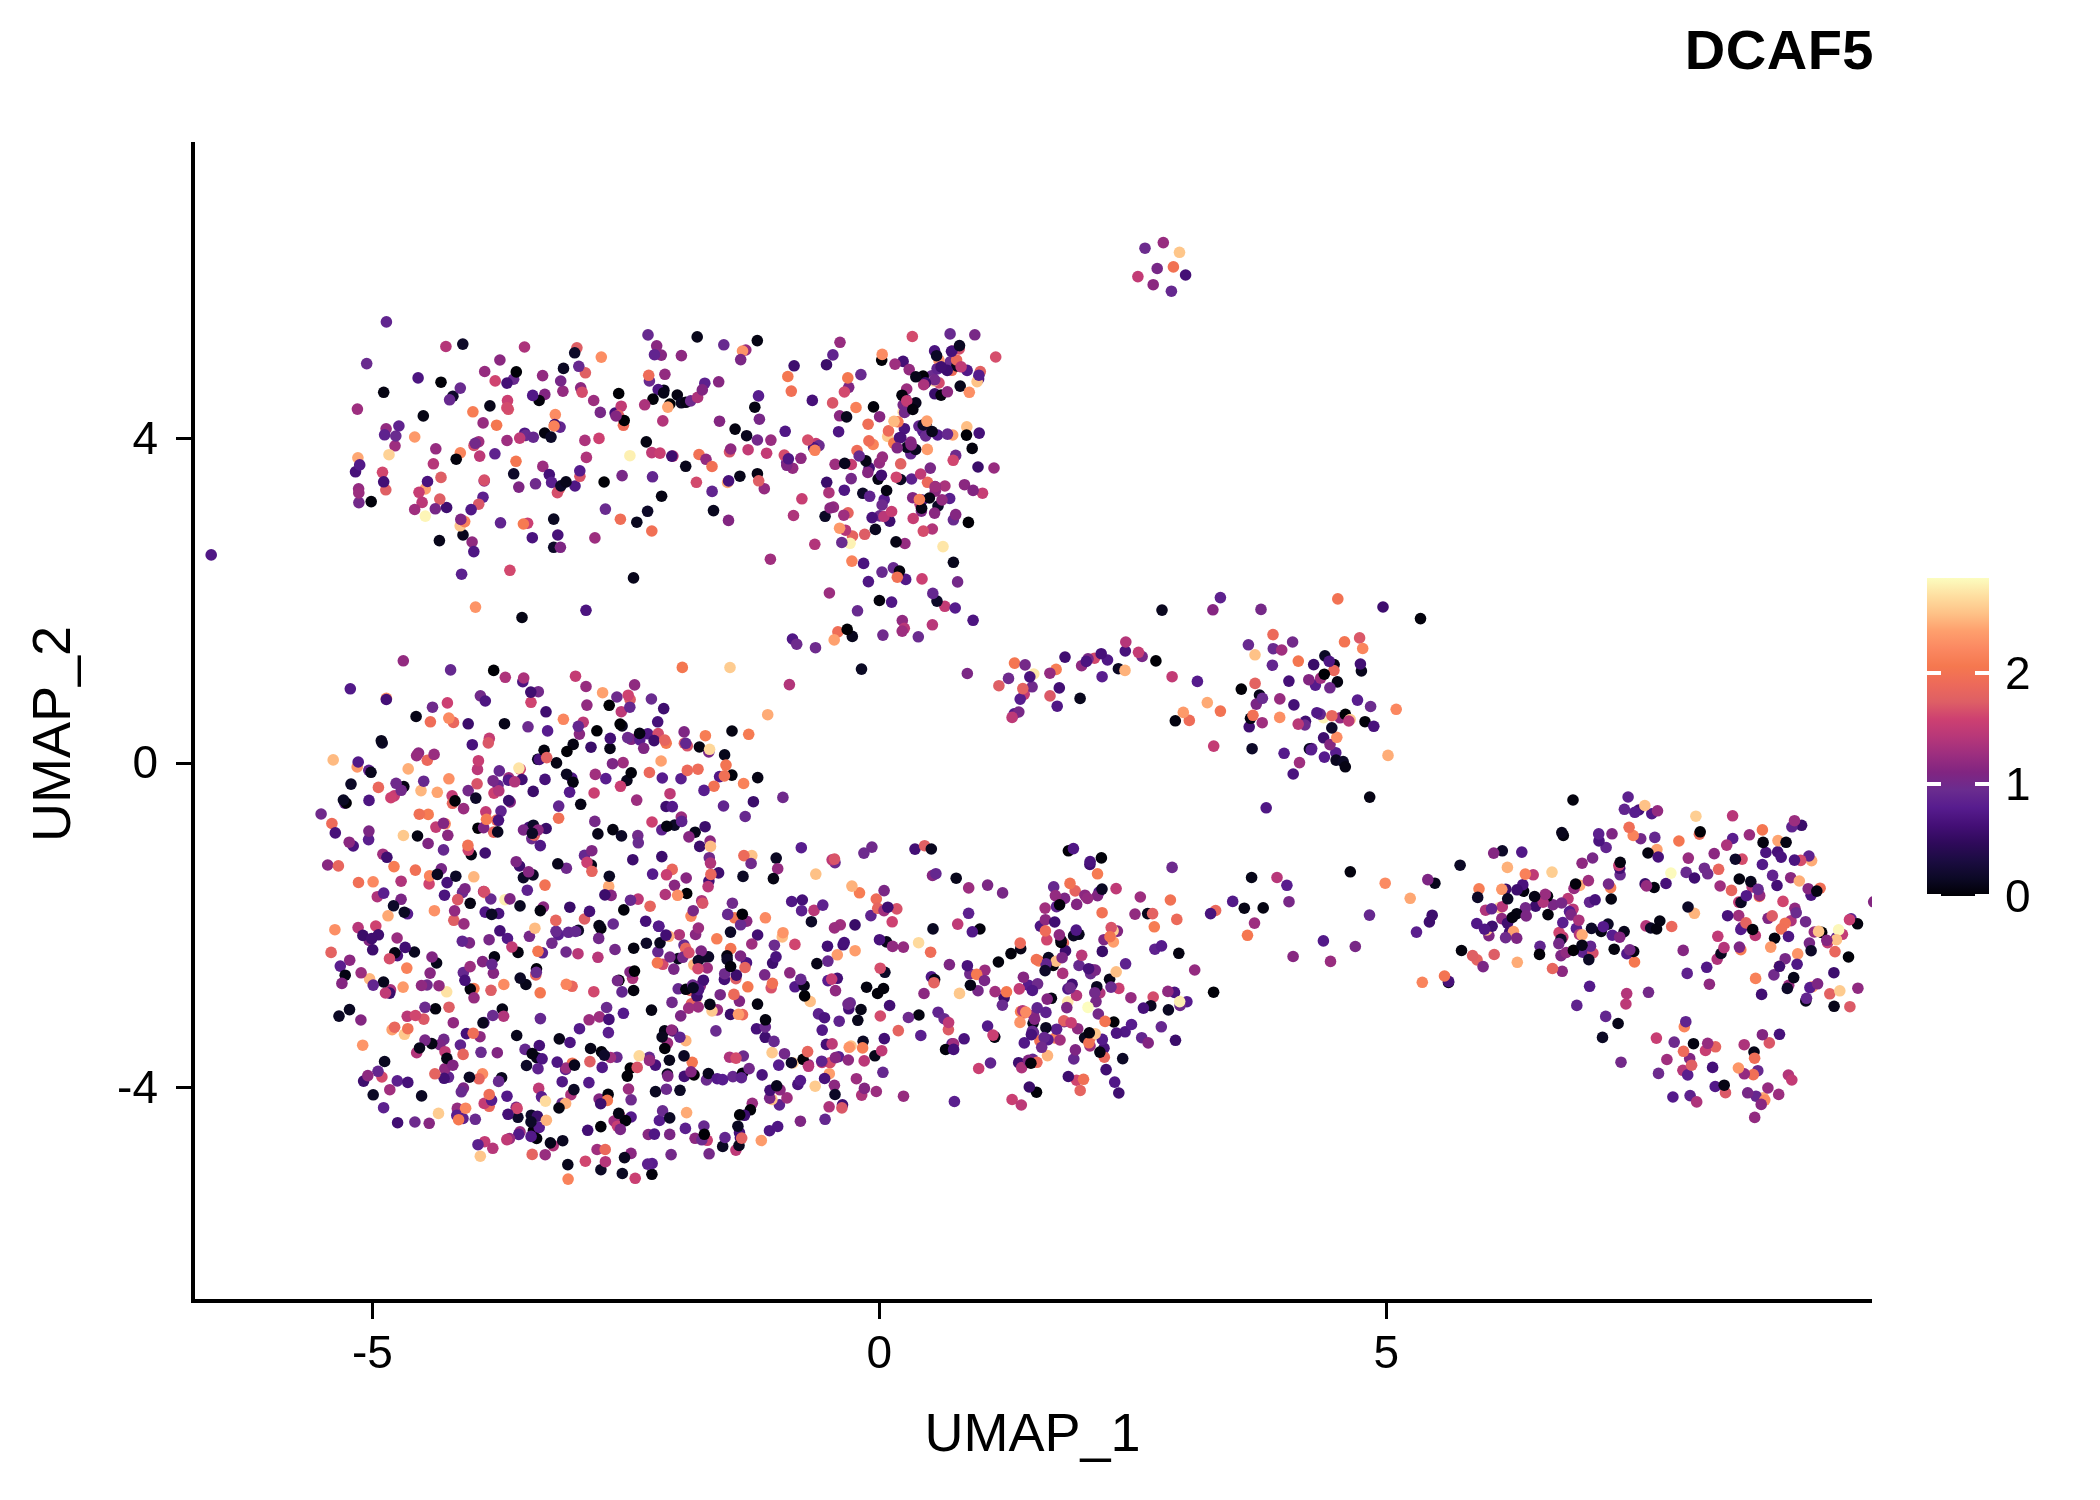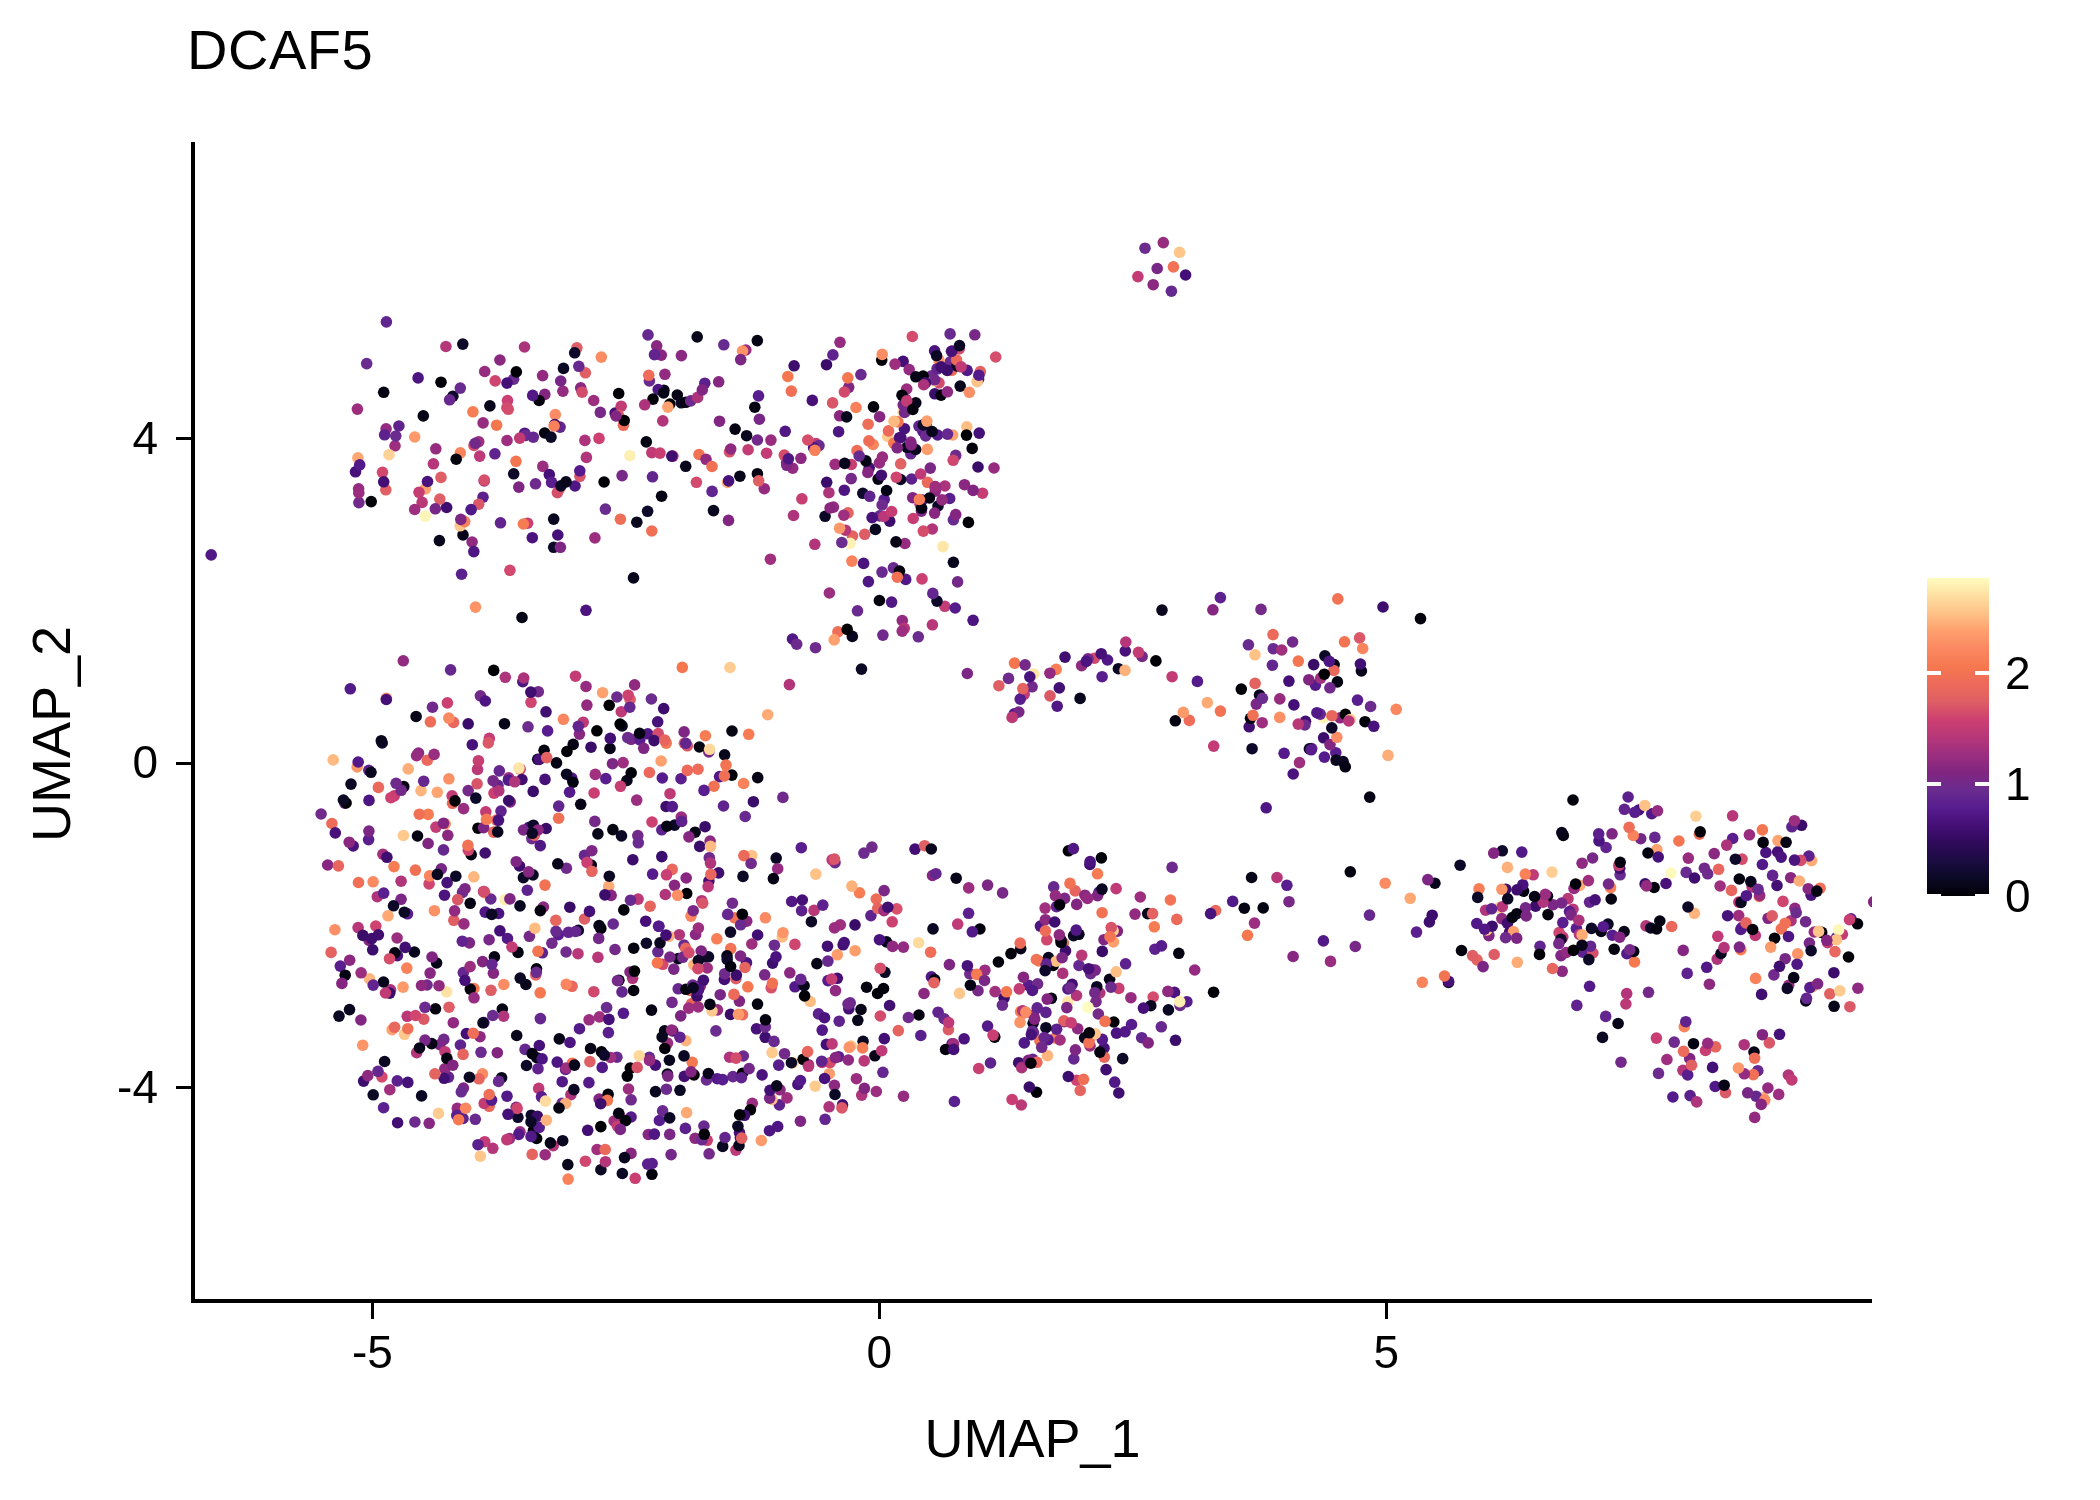--- a/index.html
+++ b/index.html
@@ -16,26 +16,26 @@
     position: relative;
     width: 2100px;
     height: 1500px;
     background: #ffffff;
     overflow: hidden;
   }
 
   
   .plot-title {
     position: absolute;
-    left: 187px;
+    left: 195px;
     top: 22px;
     width: 1679px;
-    text-align: left;
+    text-align: right;
     font-size: 56px;
-    font-weight: normal;
+    font-weight: bold;
     color: #000000;
     letter-spacing: 0.5px;
     line-height: 1;
     white-space: nowrap;
   }
 
   
   #panel {
     position: absolute;
     left: 193px;
@@ -105,21 +105,20 @@
   .axis-title-x {
     position: absolute;
     left: 193px;
     top: 1405px;
     width: 1679px;
     text-align: center;
     font-size: 54px;
     color: #000000;
     line-height: 1;
     white-space: nowrap;
-    margin-top: 6px;
   }
   .axis-title-y {
     position: absolute;
     left: -529px;
     top: 707px;
     width: 1160px;
     text-align: center;
     font-size: 54px;
     color: #000000;
     transform: rotate(-90deg);

